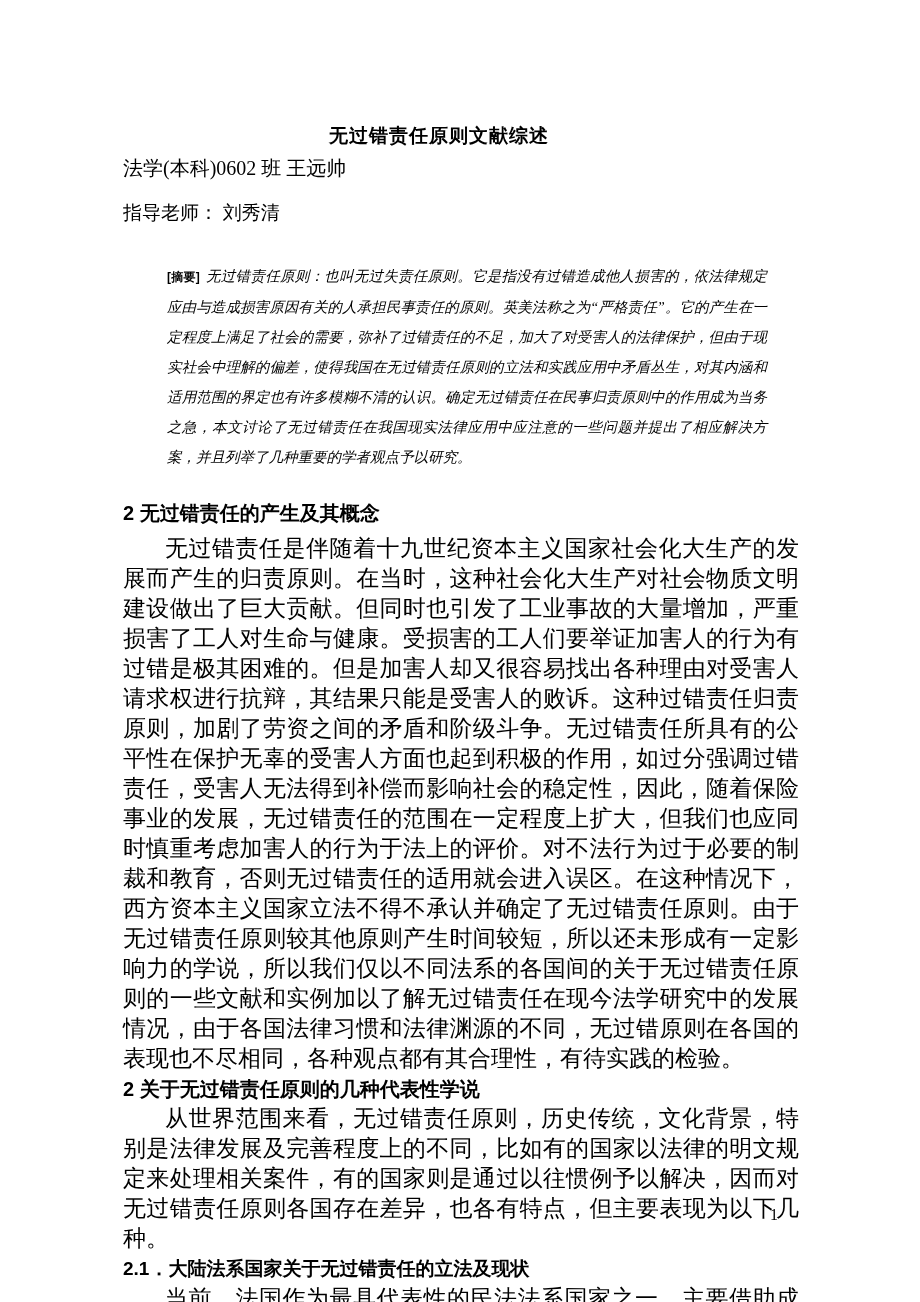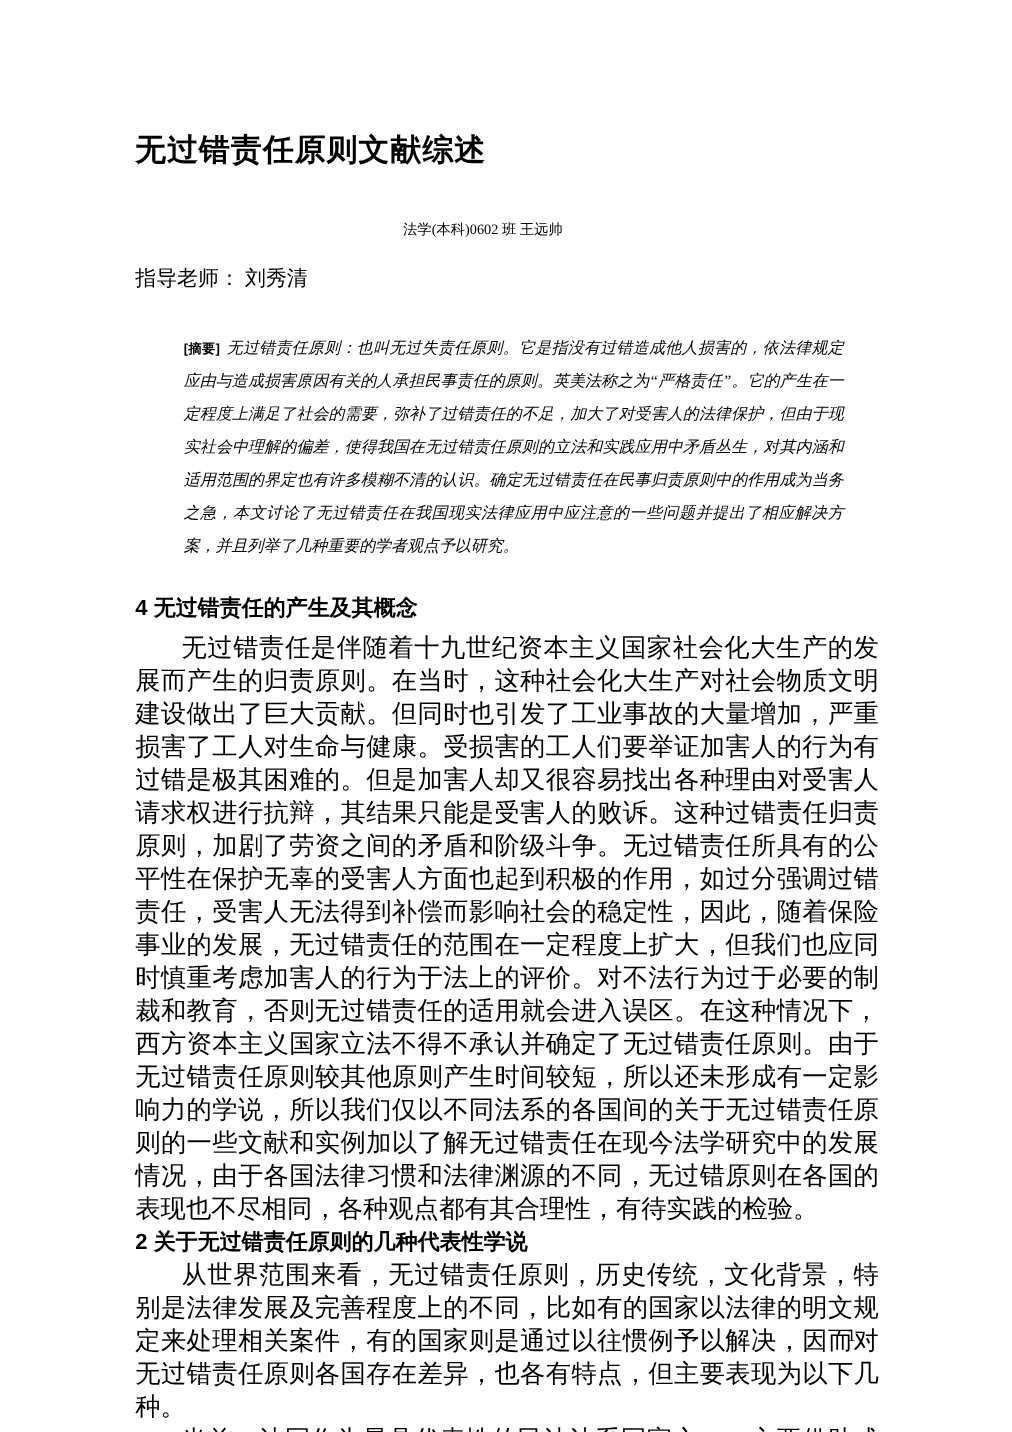--- a/index.html
+++ b/index.html
@@ -11,30 +11,30 @@
     font-family:"Liberation Serif","DejaVu Serif",serif;
     overflow:hidden;
   }
   .content {
     position:absolute; left:123px; top:0; width:676px;
   }
   .content > * { margin:0; }
   .doc-title {
     margin-top:117px;
     padding-right:44px;
+    text-align:center;
     font-family:"Liberation Sans","DejaVu Sans",sans-serif;
     font-weight:bold;
-    font-size:28px; line-height:38px;
+    font-size:19px; line-height:38px;
     letter-spacing:1px;
   }
   .byline {
-    margin-top:41px;
     padding-right:44px;
-    text-align:center;
-    font-size:13px; line-height:26px;
+    text-align:left;
+    font-size:20px; line-height:26px;
   }
   .advisor {
     margin-top:19px;
     padding-right:44px;
     text-align:left;
     font-size:19px; line-height:26px;
   }
   .abstract-block {
     margin-top:35px;
     padding-left:44px; padding-right:32px;
@@ -91,24 +91,25 @@
     <div class="doc-title">无过错责任原则文献综述</div>
 
     <div class="byline">法学(本科)0602 班  王远帅</div>
 
     <div class="advisor">指导老师：  刘秀清</div>
 
     <div class="abstract-block">
       <p class="abstract-p"><span class="ab-label">[摘要]</span><span>无过错责任原则：也叫无过失责任原则。它是指没有过错造成他人损害的，依法律规定应由与造成损害原因有关的人承担民事责任的原则。英美法称之为“严格责任”。它的产生在一定程度上满足了社会的需要，弥补了过错责任的不足，加大了对受害人的法律保护，但由于现实社会中理解的偏差，使得我国在无过错责任原则的立法和实践应用中矛盾丛生，对其内涵和适用范围的界定也有许多模糊不清的认识。确定无过错责任在民事归责原则中的作用成为当务之急，本文讨论了无过错责任在我国现实法律应用中应注意的一些问题并提出了相应解决方案，并且列举了几种重要的学者观点予以研究。</span></p>
     </div>
 
-    <div class="h-main h1-mt">4 无过错责任的产生及其概念</div>
+    <div class="h-main h1-mt">2 无过错责任的产生及其概念</div>
     <p class="body-p p1-mt">无过错责任是伴随着十九世纪资本主义国家社会化大生产的发展而产生的归责原则。在当时，这种社会化大生产对社会物质文明建设做出了巨大贡献。但同时也引发了工业事故的大量增加，严重损害了工人对生命与健康。受损害的工人们要举证加害人的行为有过错是极其困难的。但是加害人却又很容易找出各种理由对受害人请求权进行抗辩，其结果只能是受害人的败诉。这种过错责任归责原则，加剧了劳资之间的矛盾和阶级斗争。无过错责任所具有的公平性在保护无辜的受害人方面也起到积极的作用，如过分强调过错责任，受害人无法得到补偿而影响社会的稳定性，因此，随着保险事业的发展，无过错责任的范围在一定程度上扩大，但我们也应同时慎重考虑加害人的行为于法上的评价。对不法行为过于必要的制裁和教育，否则无过错责任的适用就会进入误区。在这种情况下，西方资本主义国家立法不得不承认并确定了无过错责任原则。由于无过错责任原则较其他原则产生时间较短，所以还未形成有一定影响力的学说，所以我们仅以不同法系的各国间的关于无过错责任原则的一些文献和实例加以了解无过错责任在现今法学研究中的发展情况，由于各国法律习惯和法律渊源的不同，无过错原则在各国的表现也不尽相同，各种观点都有其合理性，有待实践的检验。</p>
 
     <div class="h-main h2-mt">2 关于无过错责任原则的几种代表性学说</div>
     <p class="body-p">从世界范围来看，无过错责任原则，历史传统，文化背景，特别是法律发展及完善程度上的不同，比如有的国家以法律的明文规定来处理相关案件，有的国家则是通过以往惯例予以解决，因而对无过错责任原则各国存在差异，也各有特点，但主要表现为以下几种。</p>
 
+    <div class="h-sub">2.1．大陆法系国家关于无过错责任的立法及现状</div>
     <p class="body-p">当前，法国作为最具代表性的民法法系国家之一，主要借助成文法来表现法律的合理性。</p>
 
   </div>
 
   <div class="page-number">1</div>
 </div>
 
 </body></html>

